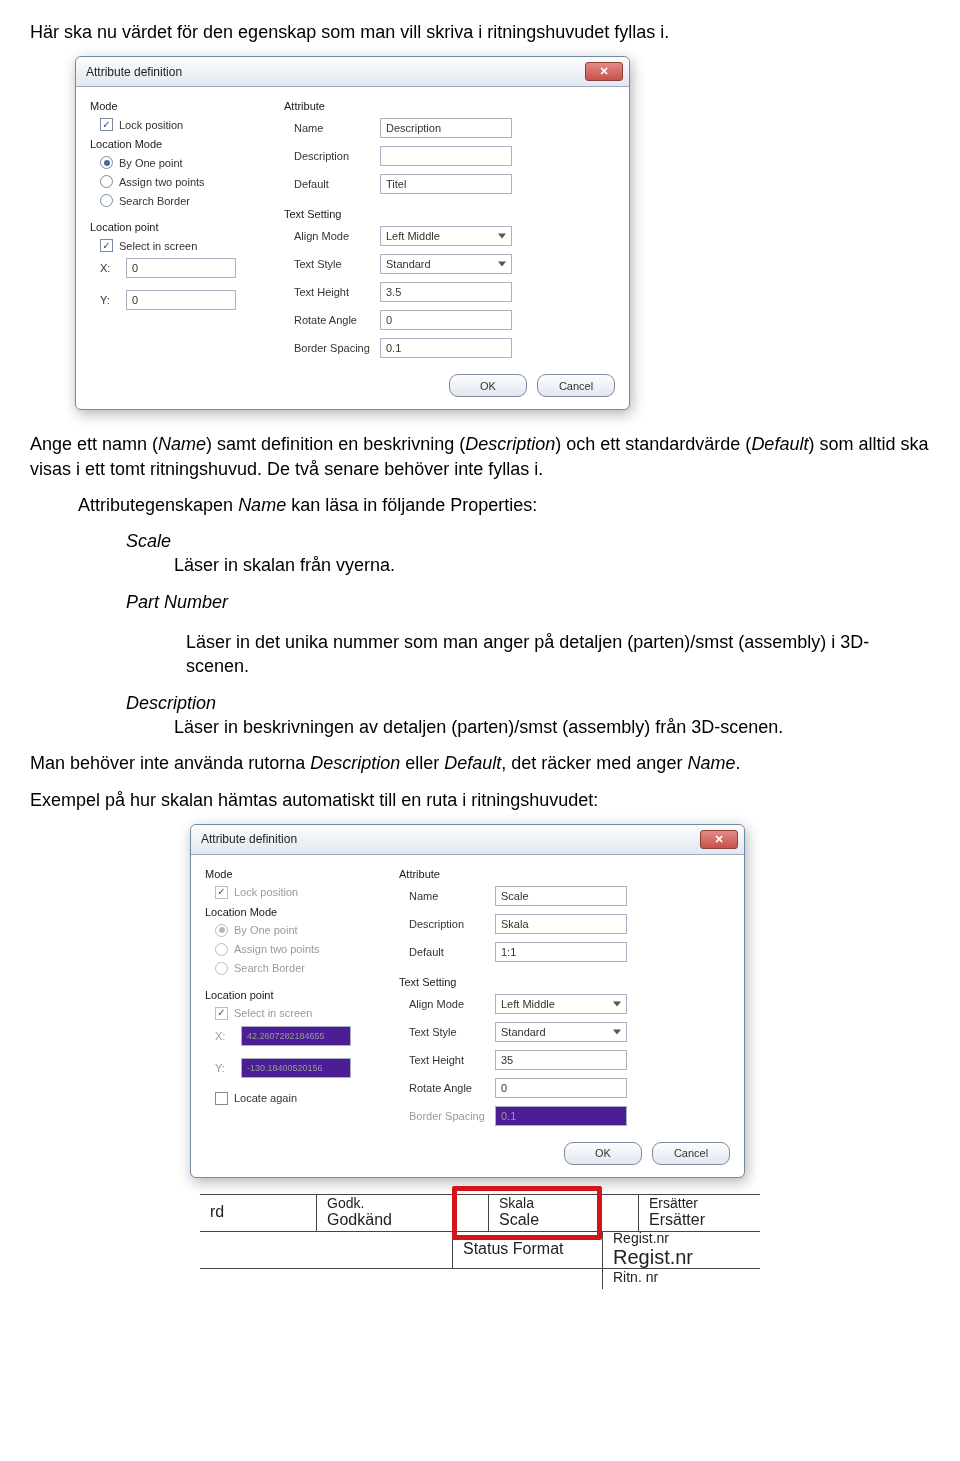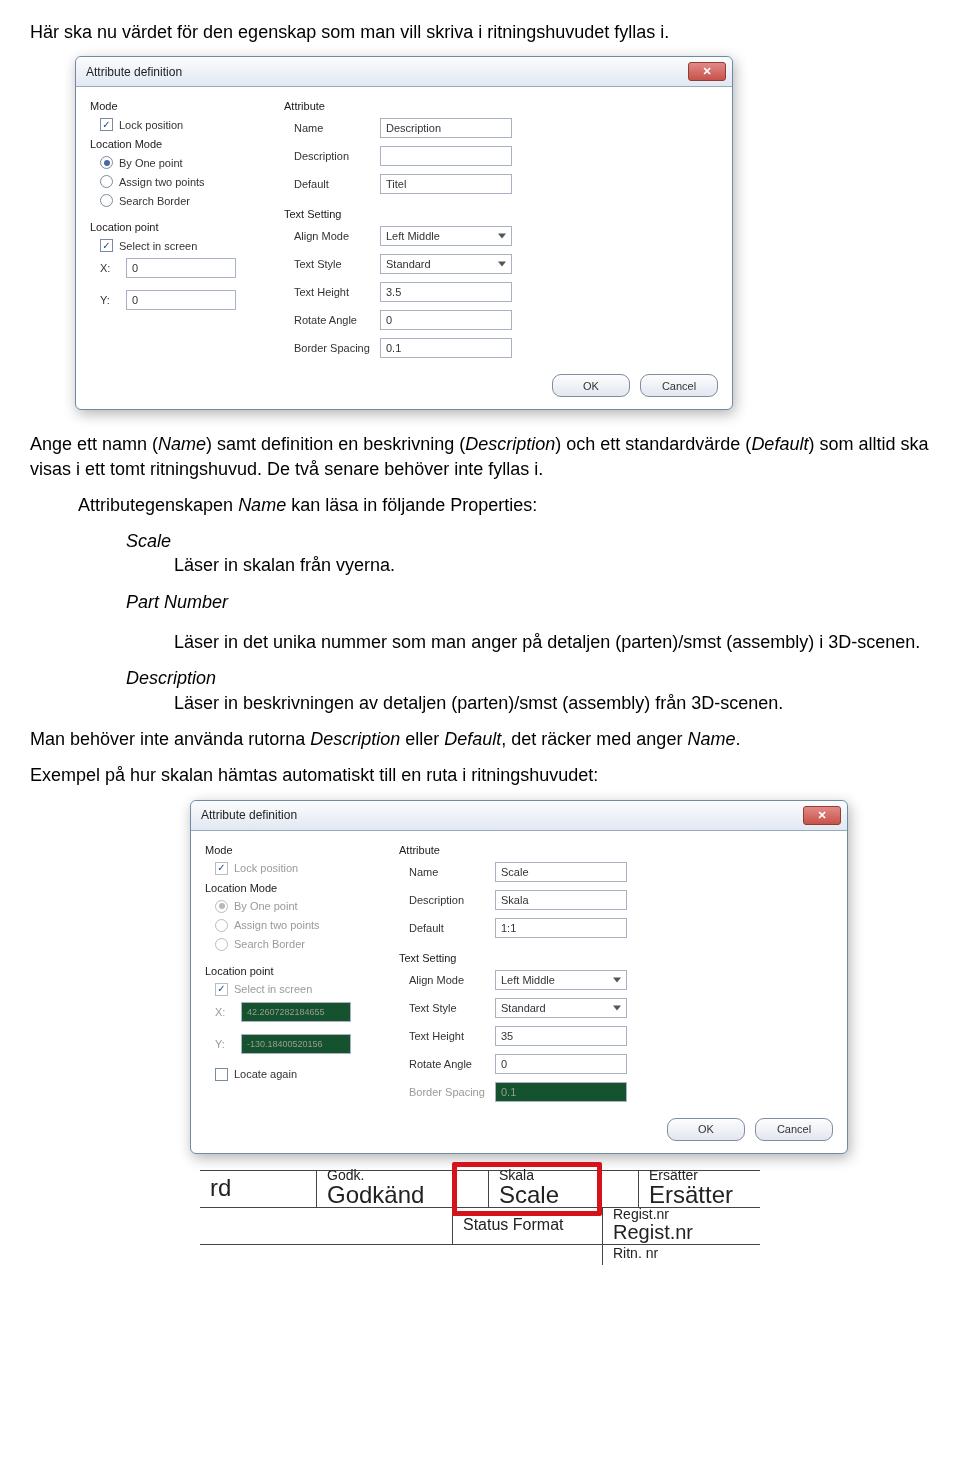--- a/index.html
+++ b/index.html
@@ -12,21 +12,21 @@
     color: #000;
     width: 960px;
   }
   .para { margin: 0 0 12px 0; line-height: 1.35; }
   .italic { font-style: italic; }
   .indent1 { margin-left: 48px; }
   .indent2 { margin-left: 96px; }
 
   
   .dialog {
-    width: 658px;
+    width: 555px;
     border: 1px solid #6f8aa5;
     border-radius: 6px;
     background: #fff;
     margin: 10px 0 22px 45px;
     box-shadow: 2px 4px 14px rgba(0,0,0,0.3);
     font-size: 11px;
     color: #333;
   }
   .dlg-title {
     height: 30px;
@@ -83,40 +83,40 @@
   }
   .btn {
     min-width:78px; height:23px; border:1px solid #7f8da0;
     border-radius:9px;
     background: linear-gradient(#fdfdfe,#e2e7ef);
     display:flex; align-items:center; justify-content:center;
     font-size:11px;
   }
   .disabled { color:#9a9a9a; }
   .disabled .rdo-box, .disabled .chk-box { border-color:#bcbcbc; }
-  .disabled .inp { color:#9a9a9a; background:#14532d; }
+  .disabled .inp { color:#9a9a9a; background:#4c1d95; }
 
   
   .tb-snippet {
     width: 560px;
     margin: -6px 0 0 170px;
     font-family: 'Segoe UI Light','Segoe UI',Arial,sans-serif;
     font-weight:300;
     color:#222;
     position:relative;
   }
   .tb-row { display:flex; border-top:1px solid #444; }
   .tb-cell { border-left:1px solid #444; padding:2px 10px 4px 10px; height:36px; display:flex; flex-direction:column; justify-content:center; }
   .tb-cell:first-child { border-left:none; }
   .tb-cell-a { width: 80px; font-size:18px; }
   .tb-cell-b { width: 172px; margin-left: 36px; }
   .tb-cell-c { width:150px; }
   .tb-cell-d { flex:1; }
   .smtxt { font-size:14px; line-height:1.1; }
-  .bgtxt { font-size:24px; line-height:1.0; }
+  .bgtxt { font-size:16px; line-height:1.0; }
   .redbox {
     position:absolute; border:5px solid #d4141a;
     width:150px; height:54px; left:252px; top:-8px;
     border-radius:2px;
   }
   .bottomgap { height:18px; }
 </style>
 </head>
 <body>
 
@@ -222,21 +222,21 @@
   <span>Ange ett namn (</span><span class="italic">Name</span><span>) samt definition en beskrivning (</span><span class="italic">Description</span><span>) och ett standardvärde (</span><span class="italic">Default</span><span>) som alltid ska visas i ett tomt ritningshuvud. De två senare behöver inte fyllas i.</span>
 </p>
 
 <p class="para indent1">
   <span>Attributegenskapen </span><span class="italic">Name</span><span> kan läsa in följande Properties:</span>
 </p>
 <div class="indent2">
   <p class="para italic" style="margin-bottom:0">Scale</p>
   <p class="para" style="margin-left:48px">Läser in skalan från vyerna.</p>
   <p class="para italic" style="margin-bottom:16px">Part Number</p>
-  <p class="para" style="margin-left:48px">Läser in det unika nummer som man anger på detaljen (parten)/smst (assembly) i 3D-scenen.</p>
+  <p class="para" style="margin-left:60px">Läser in det unika nummer som man anger på detaljen (parten)/smst (assembly) i 3D-scenen.</p>
   <p class="para italic" style="margin-bottom:0">Description</p>
   <p class="para" style="margin-left:48px">Läser in beskrivningen av detaljen (parten)/smst (assembly) från 3D-scenen.</p>
 </div>
 
 <p class="para">
   <span>Man behöver inte använda rutorna </span><span class="italic">Description</span><span> eller </span><span class="italic">Default</span><span>, det räcker med anger </span><span class="italic">Name</span><span>.</span>
 </p>
 <p class="para">Exempel på hur skalan hämtas automatiskt till en ruta i ritningshuvudet:</p>
 
 <div class="dialog" style="margin-left:160px">

